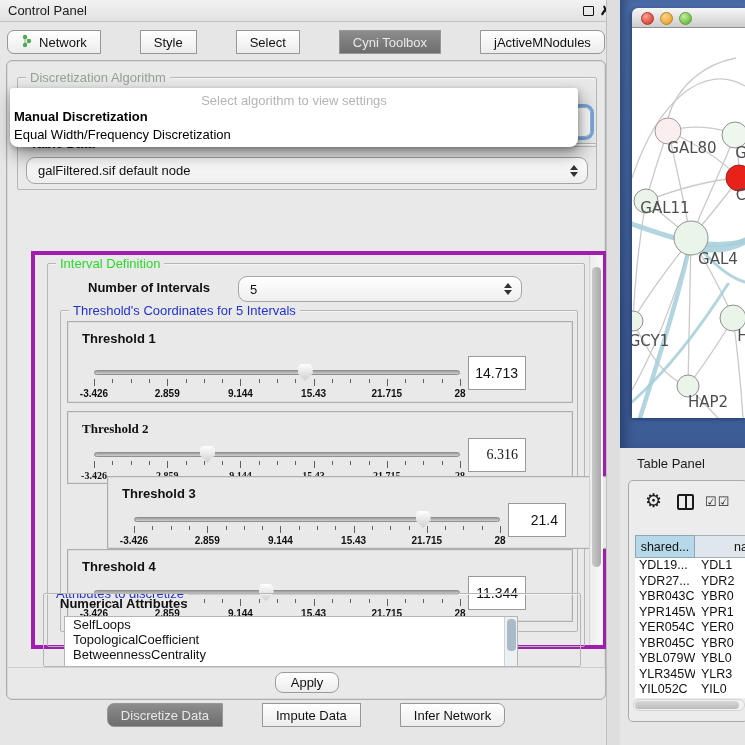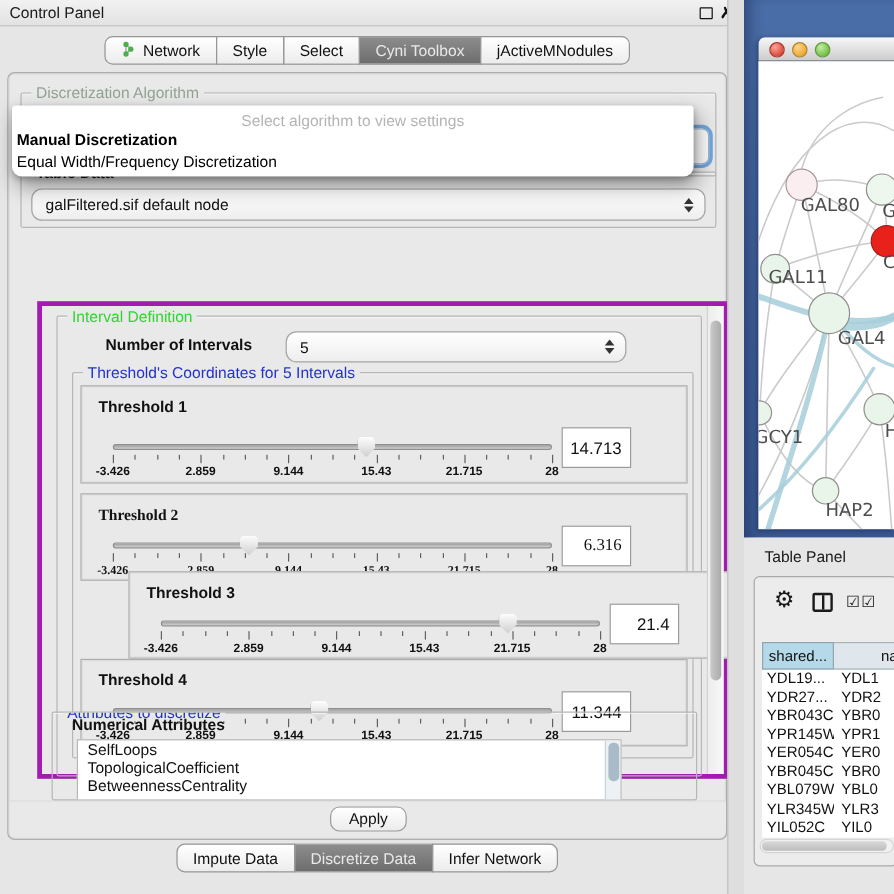--- a/index.html
+++ b/index.html
@@ -5,21 +5,21 @@
   * { margin:0; padding:0; box-sizing:border-box; }
   body { font-family:"Liberation Sans", sans-serif; background:#555; }
   #screen { position:relative; width:745px; height:745px; background:#e6e6e6; overflow:hidden; font-family:"Liberation Sans", sans-serif; }
 
   
   .cp-titlebar { position:absolute; left:0; top:0; width:612px; height:22px; background:linear-gradient(#f2f2f2,#e2e2e2); border-bottom:1px solid #c2c2c2; }
   .cp-title { position:absolute; left:8px; top:3px; font-size:13px; color:#1a1a1a; }
   .float-icon { position:absolute; left:583px; top:6px; width:11px; height:10px; border:1.5px solid #111; border-radius:1px; }
   .close-icon { position:absolute; left:600px; top:3px; font-size:13px; font-weight:bold; color:#111; }
 
-  .tabs-row { position:absolute; display:flex; }
+  .tabs-row { position:absolute; display:flex;gap:40px; }
   .tabs-top { left:0; top:30px; width:612px; justify-content:center; }
   .tabs-bottom { left:0; top:703px; width:612px; justify-content:center; }
   .seg { height:24px; display:flex; align-items:center; padding:0 13px; font-size:13px; color:#111; background:linear-gradient(#ffffff,#ececec); border:1px solid #979797; margin-left:-1px; position:relative; }
   .seg:first-child { border-radius:7px 0 0 7px; margin-left:0; }
   .seg:last-child { border-radius:0 7px 7px 0; }
   .seg.sel { background:linear-gradient(#8d8d8d,#6d6d6d); color:#e9e9e9; z-index:1; }
   .seg .net-ico { margin-right:6px; }
 
   .main-panel { position:absolute; left:6px; top:60px; width:600px; height:640px; background:#e9e9e9; border:1px solid #aeaeae; border-radius:6px; box-shadow:inset 0 0 0 1px #d9d9d9; }
 
@@ -68,21 +68,21 @@
   .attr-item { font-size:13px; color:#111; line-height:15px; padding-left:8px; white-space:nowrap; }
   .attr-scroll { position:absolute; right:0; top:0; width:13px; height:100%; background:#eef1f4; border-left:1px solid #ccd2d8; }
   .attr-thumb { position:absolute; left:1.5px; top:2px; width:9px; height:32px; background:#a9bbc9; border-radius:4px; }
 
   .apply-bar { position:absolute; left:1px; top:606px; width:597px; height:31px; background:#e9e9e9; border-top:1px solid #cfcfcf; border-radius:0 0 6px 6px; }
   .apply-btn { position:absolute; left:267px; top:4px; width:64px; height:21px; background:linear-gradient(#ffffff,#ececec); border:1px solid #9c9c9c; border-radius:8px; font-size:13px; color:#111; display:flex; align-items:center; justify-content:center; }
 
   
   .gap-strip { position:absolute; left:606px; top:0; width:14px; height:745px; background:#dedede; border-left:1px solid #c0c0c0; }
   .desktop { position:absolute; left:620px; top:0; width:125px; height:448px; background:linear-gradient(#4a6ea8,#3c5c96); box-shadow:inset 10px 0 12px -6px rgba(10,20,60,.45); }
-  .netwin { position:absolute; left:12px; top:8px; width:113px; height:410px; border-radius:6px 0 0 0; box-shadow:-1px 1px 4px rgba(0,0,30,.4);margin-top:23px; }
+  .netwin { position:absolute; left:12px; top:8px; width:113px; height:410px; border-radius:6px 0 0 0; box-shadow:-1px 1px 4px rgba(0,0,30,.4); }
   .nw-titlebar { position:absolute; left:0; top:0; width:113px; height:20px; background:linear-gradient(#f7f7f7,#cdcdcd); border-radius:6px 0 0 0; border-bottom:1px solid #8f8f8f; }
   .light { position:absolute; top:3.5px; width:13px; height:13px; border-radius:50%; }
   .light-red { left:9px; background:radial-gradient(circle at 35% 30%, #f9a296, #dc4539 75%); border:1px solid #a8392f; }
   .light-yellow { left:28px; background:radial-gradient(circle at 35% 30%, #fdd58a, #eda62f 75%); border:1px solid #b1832c; }
   .light-green { left:47px; background:radial-gradient(circle at 35% 30%, #c4eca4, #6dbf40 75%); border:1px solid #63993a; }
   .nw-canvas { position:absolute; left:0; top:20px; width:113px; height:390px; background:#fff; overflow:hidden; }
 
   .tp-header { position:absolute; left:620px; top:448px; width:125px; height:32px; background:#e6e6e6; }
   .tp-title { position:absolute; left:17px; top:8px; font-size:13px; color:#1a1a1a; }
   .tp-panel { position:absolute; left:628px; top:480px; width:120px; height:242px; background:#ececec; border:1px solid #a9a9a9; border-radius:5px; }
@@ -342,25 +342,25 @@
     </div>
   </div>
 
   <div class="popup">
     <div class="popup-hint">Select algorithm to view settings</div>
     <div class="popup-item1">Manual Discretization</div>
     <div class="popup-item2">Equal Width/Frequency Discretization</div>
   </div>
 
   <div class="tabs-row tabs-bottom" id="bottomTabs">
-      <div class="seg">
-        <span>Impute Data</span>
-      </div>
       <div class="seg sel">
         <span>Discretize Data</span>
+      </div>
+      <div class="seg">
+        <span>Impute Data</span>
       </div>
       <div class="seg">
         <span>Infer Network</span>
       </div>
     </div>
 
   <div class="gap-strip"></div>
   <div class="desktop">
     <div class="netwin">
       <div class="nw-titlebar">

